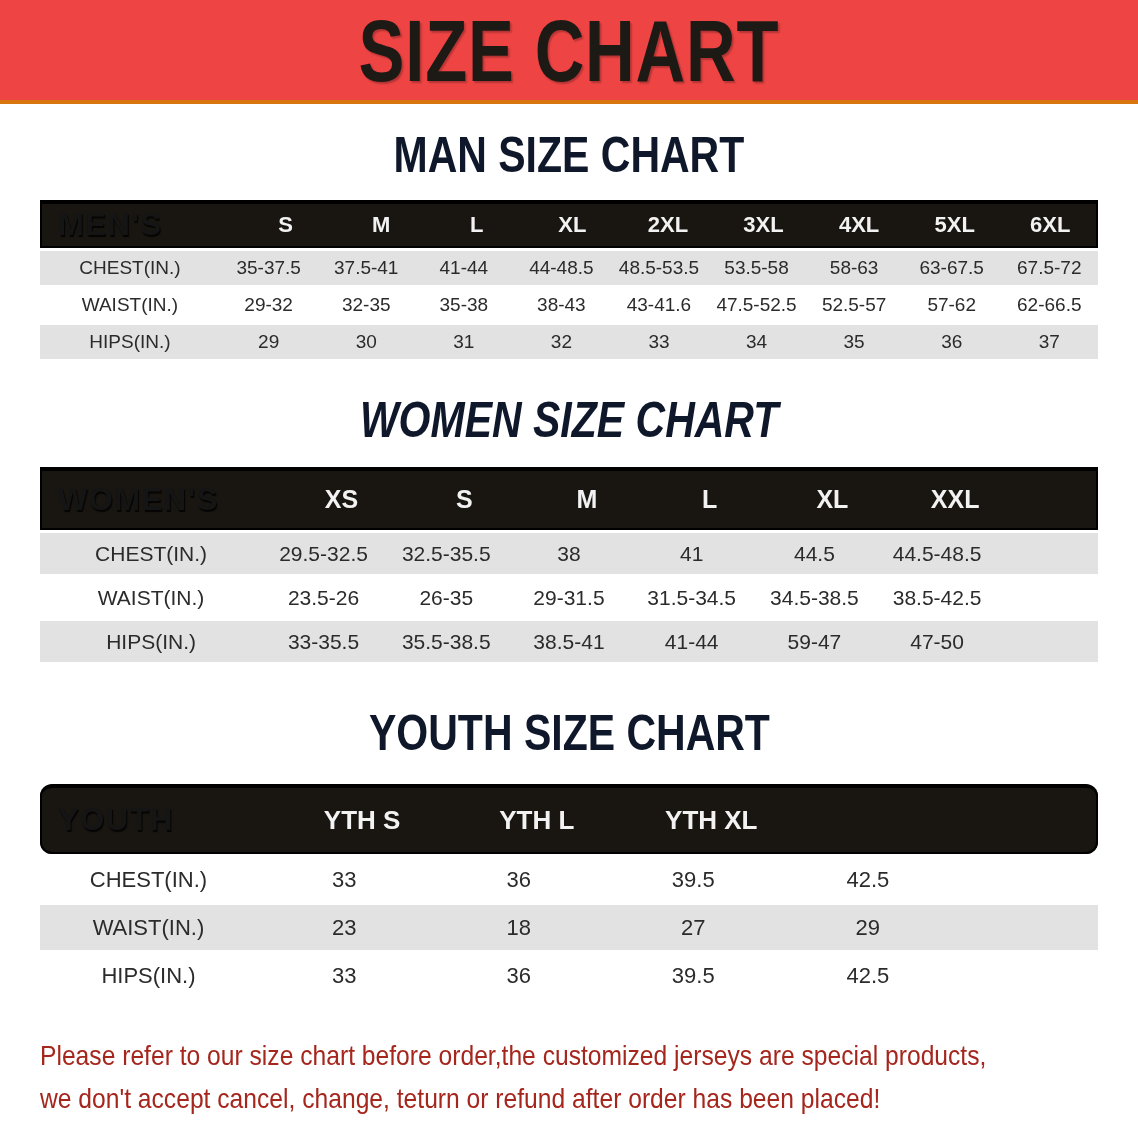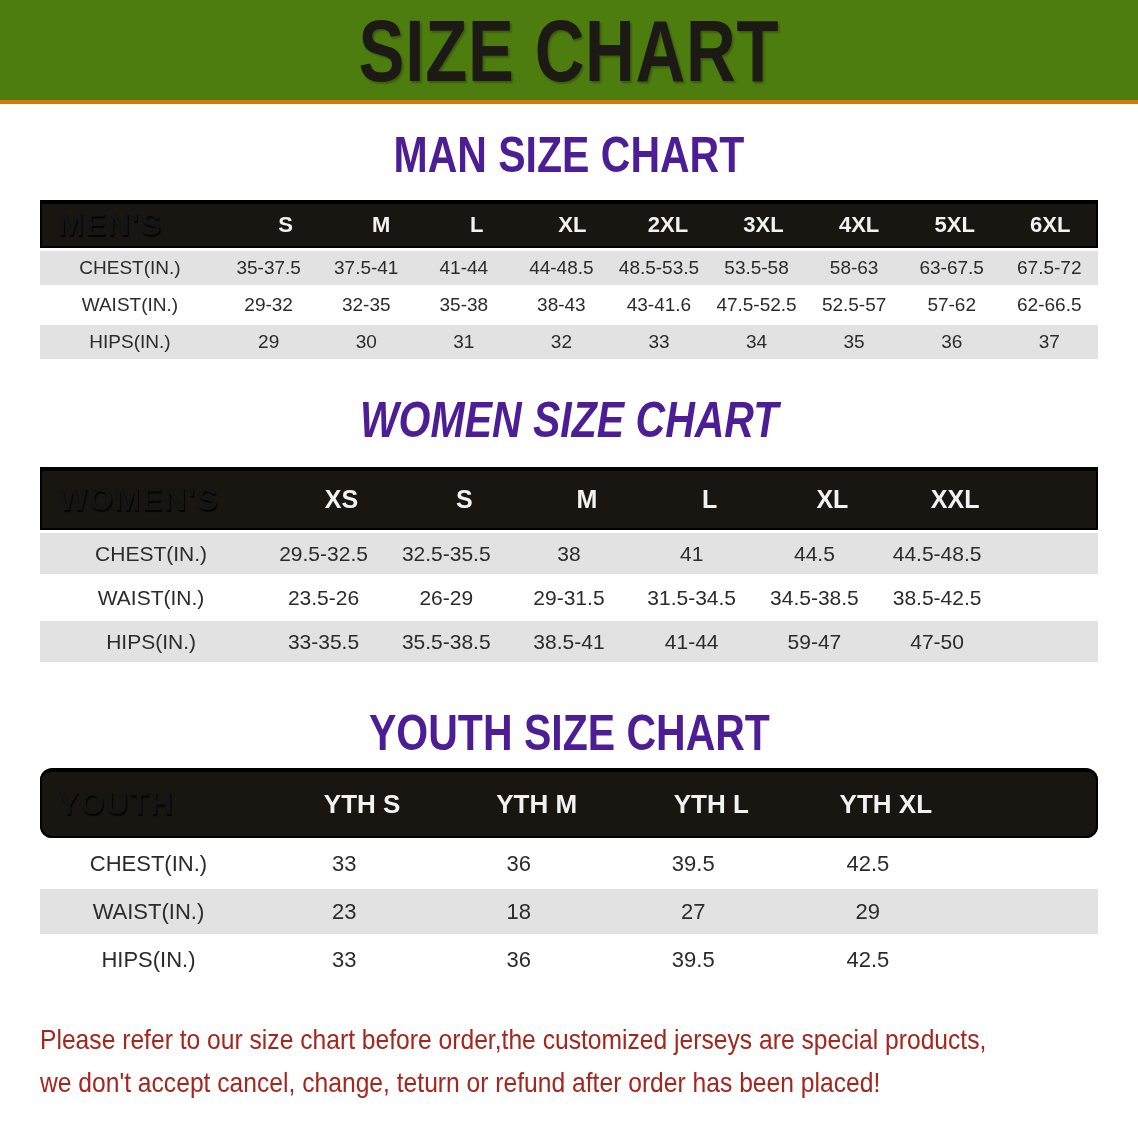--- a/index.html
+++ b/index.html
@@ -31,33 +31,33 @@
     transform: scaleX(0.80) scaleY(1.02);
     text-shadow: 2px 2px 2px rgba(0,0,0,0.25);
     white-space: nowrap;
     line-height: 1;
   }
 
   
   .section-heading {
     text-align: center;
     font-weight: bold;
-    color: #4c1d95;
+    color: #0f172a;
     font-size: 50px;
     line-height: 1;
     margin: 0;
   }
   .section-heading .condensed {
     display: inline-block;
     transform: scaleX(0.82);
     white-space: nowrap;
   }
   .section-0 .section-heading { padding: 26px 0 20px; }
   .section-1 .section-heading { padding: 36px 0 22px; font-style: italic; }
-  .section-2 .section-heading { padding: 46px 0 10px; }
+  .section-2 .section-heading { padding: 46px 0 26px; }
 
   
   .size-table {
     width: 1058px;
     margin: 0 auto;
     display: flex;
     flex-direction: column;
     row-gap: 3px;
   }
   .trow { display: flex; align-items: center; }
@@ -121,21 +121,21 @@
     transform: scaleX(0.88);
     transform-origin: left center;
     white-space: nowrap;
   }
 </style>
 </head>
 <body>
 
 <div class="page">
 
-  <header class="banner" style="background: #4d7c0f;">
+  <header class="banner" style="background: #ef4444;">
     <span class="banner-title">SIZE CHART</span>
   </header>
 
   <section class="section-0">
     <h2 class="section-heading"><span class="condensed">MAN SIZE CHART</span></h2>
     <div class="size-table t-0">
         <div class="trow thead">
           <div class="cell label-cell">MEN'S</div>
           <div class="cell size-cell">S</div>
           <div class="cell size-cell">M</div>
@@ -203,21 +203,21 @@
           <div class="cell size-cell">29.5-32.5</div>
           <div class="cell size-cell">32.5-35.5</div>
           <div class="cell size-cell">38</div>
           <div class="cell size-cell">41</div>
           <div class="cell size-cell">44.5</div>
           <div class="cell size-cell">44.5-48.5</div>
         </div>
         <div class="trow data-row row-white">
           <div class="cell label-cell">WAIST(IN.)</div>
           <div class="cell size-cell">23.5-26</div>
-          <div class="cell size-cell">26-29</div>
+          <div class="cell size-cell">26-35</div>
           <div class="cell size-cell">29-31.5</div>
           <div class="cell size-cell">31.5-34.5</div>
           <div class="cell size-cell">34.5-38.5</div>
           <div class="cell size-cell">38.5-42.5</div>
         </div>
         <div class="trow data-row row-gray">
           <div class="cell label-cell">HIPS(IN.)</div>
           <div class="cell size-cell">33-35.5</div>
           <div class="cell size-cell">35.5-38.5</div>
           <div class="cell size-cell">38.5-41</div>
@@ -227,21 +227,20 @@
         </div>
       </div>
   </section>
 
   <section class="section-2">
     <h2 class="section-heading"><span class="condensed">YOUTH SIZE CHART</span></h2>
     <div class="size-table t-2">
         <div class="trow thead">
           <div class="cell label-cell">YOUTH</div>
           <div class="cell size-cell">YTH S</div>
-          <div class="cell size-cell">YTH M</div>
           <div class="cell size-cell">YTH L</div>
           <div class="cell size-cell">YTH XL</div>
         </div>
         <div class="trow data-row row-white">
           <div class="cell label-cell">CHEST(IN.)</div>
           <div class="cell size-cell">33</div>
           <div class="cell size-cell">36</div>
           <div class="cell size-cell">39.5</div>
           <div class="cell size-cell">42.5</div>
         </div>

